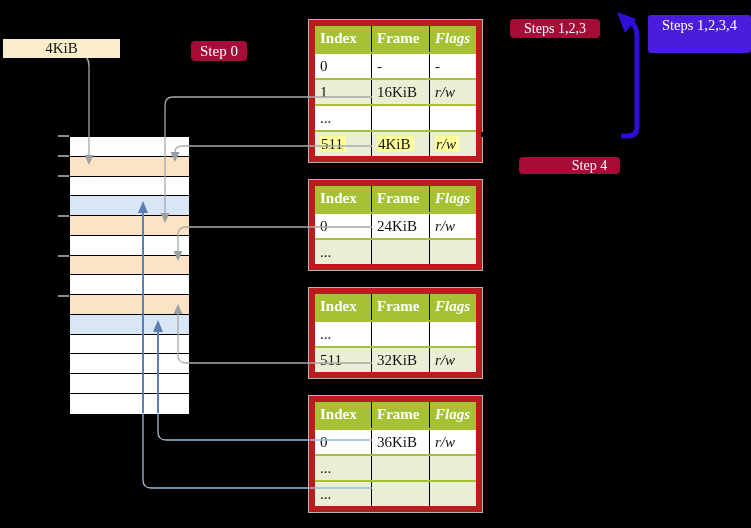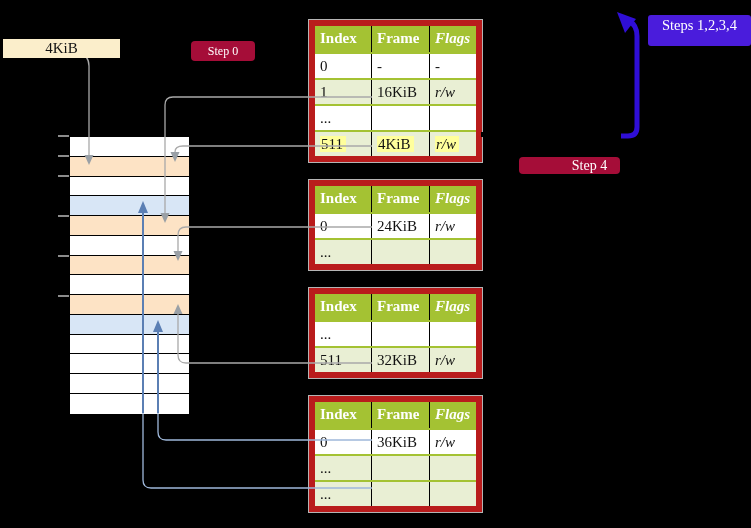--- a/index.html
+++ b/index.html
@@ -29,23 +29,23 @@
   .pcell.c2{flex:1;border-left:1px solid #000;font-style:italic;}
   .prow.header .pcell{color:#fff;font-weight:bold;padding-top:2px;}
   .prow.shaded{background:#e9efd4;}
   .hl{background:#ffff9c;padding:0 3px 0 1px;}
 
   
   .badge{position:absolute;color:#fff;background:#a50d38;border-radius:4px;
          text-align:center;z-index:6;white-space:nowrap;}
   #label-4kib{position:absolute;left:3px;top:39px;width:117px;height:19px;background:#fbeecb;
               color:#111;text-align:center;font-size:15px;line-height:19px;z-index:6;}
-  #badge-step0{left:191px;top:41px;width:64px;height:20px;font-size:12px;line-height:20px;}
+  #badge-step0{left:191px;top:41px;width:56px;height:20px;font-size:15px;line-height:20px;}
   #badge-steps123{left:510px;top:19px;width:90px;height:19px;font-size:14px;line-height:19px;}
-  #badge-steps1234{left:648px;top:15px;width:103px;height:31px;font-size:14.5px;line-height:21px;
+  #badge-steps1234{left:648px;top:15px;width:103px;height:38px;font-size:14.5px;line-height:21px;
                    background:#4a1cdc;border-radius:3px;}
   #badge-step4{left:519px;top:157px;width:61px;height:17px;font-size:14px;line-height:17px;padding-left:40px;}
 
   
   #overlay{position:absolute;left:0;top:0;z-index:5;pointer-events:none;}
   .ln-gray{stroke:#a9a9a9;stroke-width:1.3;fill:none;}
   .ln-lblue{stroke:#9fb8da;stroke-width:1.3;fill:none;}
   .ln-steel{stroke:#5b7fb4;stroke-width:2;fill:none;}
   .hd-gray{fill:#9aa0a6;}
   .hd-steel{fill:#5b7fb4;}
@@ -53,20 +53,21 @@
   .hd-thick{fill:#2f0ed6;}
 </style>
 </head>
 <body>
 
 <div id="canvas">
 
   <div id="label-4kib">4KiB</div>
 
   <div class="badge" id="badge-step0">Step 0</div>
+  <div class="badge" id="badge-steps123">Steps 1,2,3</div>
   <div class="badge" id="badge-steps1234">Steps 1,2,3,4</div>
   <div class="badge" id="badge-step4">Step 4</div>
 
   <div id="memory-column">
       <div class="mem-row mem-white"></div>
       <div class="mem-row mem-peach"></div>
       <div class="mem-row mem-white"></div>
       <div class="mem-row mem-blue"></div>
       <div class="mem-row mem-peach"></div>
       <div class="mem-row mem-white"></div>

